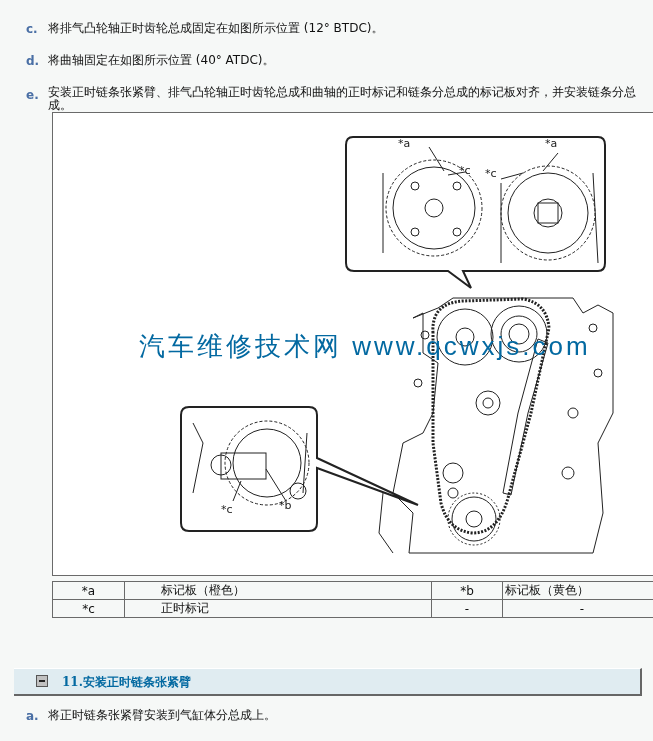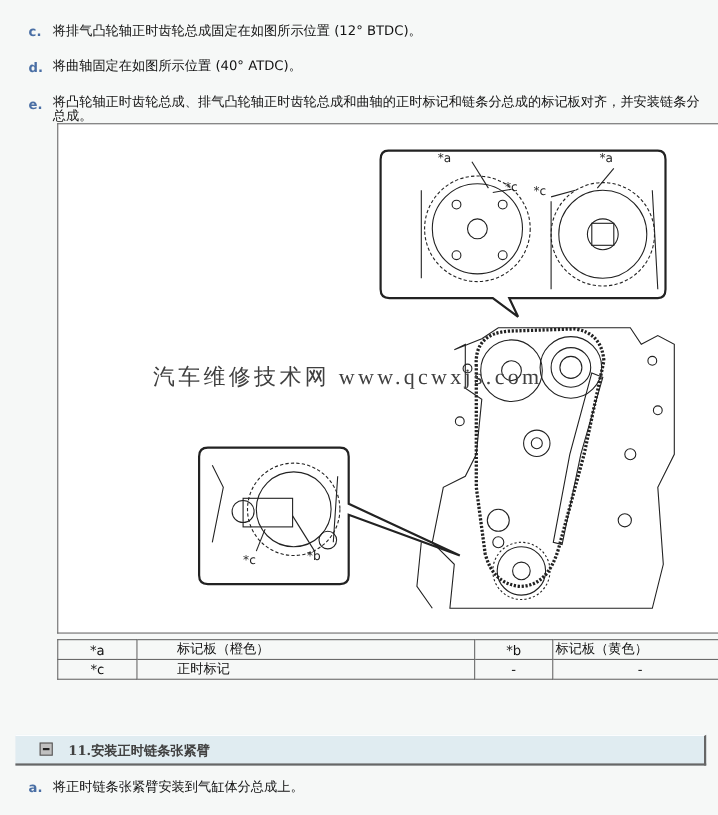--- a/index.html
+++ b/index.html
@@ -18,22 +18,22 @@
   #step-c { top:22px; }
   #step-d { top:54px; }
   #step-e { top:86px; }
   #step-e .lbl { top:2px; }
   .figure {
     position:absolute; left:52px; top:112px; width:610px; height:462px;
     border:1px solid #6a6a6a; border-right:none; background:#fff; overflow:hidden;
   }
   .figure svg { position:absolute; left:0; top:0; }
   .watermark {
-    position:absolute; left:86px; top:216px; font-family:Liberation Serif, serif;
-    font-size:20px; color:#404040; letter-spacing:3px; white-space:nowrap;
+    position:absolute; left:86px; top:216px; font-family:Liberation Sans, sans-serif;
+    font-size:26px; color:#0369a1; letter-spacing:3px; white-space:nowrap;
   }
   .callout-lbl { position:absolute; font-size:11px; color:#222; }
   table.legend {
     position:absolute; left:52px; top:581px; border-collapse:collapse;
     width:610px; font-size:12px; background:#f6f8f7;
   }
   table.legend td {
     border:1px solid #6a6a6a; height:17px; padding:0 2px;
   }
   table.legend td.key { text-align:center; width:67px; }
@@ -45,39 +45,39 @@
     border-top:1px solid #fff;
   }
   .section-bar .toggle {
     position:absolute; left:22px; top:6px; width:12px; height:12px;
     background:#c0c0c0; border:1px solid #555; box-sizing:border-box;
   }
   .section-bar .toggle::after {
     content:""; position:absolute; left:2px; right:2px; top:4px; height:2px; background:#222;
   }
   .section-bar .title {
-    position:absolute; left:48px; top:5px; font-weight:bold; font-size:12px; color:#404040;
+    position:absolute; left:48px; top:5px; font-weight:bold; font-size:12px; color:#0369a1;
     font-family:"DejaVu Serif",serif;
   }
   #step-a { top:709px; }
 </style>
 </head>
 <body>
 
 <div class="step" id="step-c">
   <span class="lbl">c.</span>
   <span class="txt">将排气凸轮轴正时齿轮总成固定在如图所示位置 (12° BTDC)。</span>
 </div>
 <div class="step" id="step-d">
   <span class="lbl">d.</span>
   <span class="txt">将曲轴固定在如图所示位置 (40° ATDC)。</span>
 </div>
 <div class="step" id="step-e">
   <span class="lbl">e.</span>
-  <span class="txt" style="right:12px;">将凸轮轴正时齿轮总成、排气凸轮轴正时齿轮总成和曲轴的正时标记和链条分总成的标记板对齐，并安装链条分总成。</span>
+  <span class="txt" style="right:12px;">安装正时链条张紧臂、排气凸轮轴正时齿轮总成和曲轴的正时标记和链条分总成的标记板对齐，并安装链条分总成。</span>
 </div>
 
 <div class="figure">
   <svg width="610" height="462" viewBox="0 0 610 462">
     <g fill="none" stroke="#222" stroke-width="1">
 
       <path d="M300 24 Q293 24 293 32 L293 150 Q293 158 301 158 L395 158 L418 175 L410 158 L545 158 Q552 158 552 150 L552 32 Q552 24 545 24 Z" stroke-width="2"></path>
 
       <circle cx="381" cy="95" r="41"></circle>
       <circle cx="381" cy="95" r="48" stroke-dasharray="3 2"></circle>

